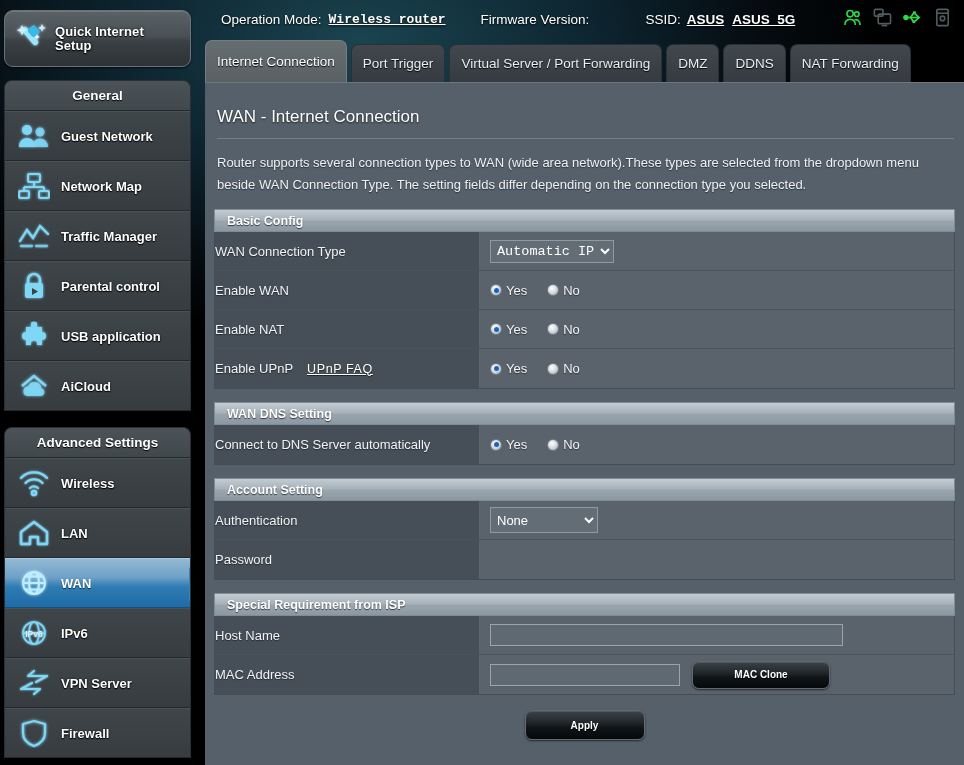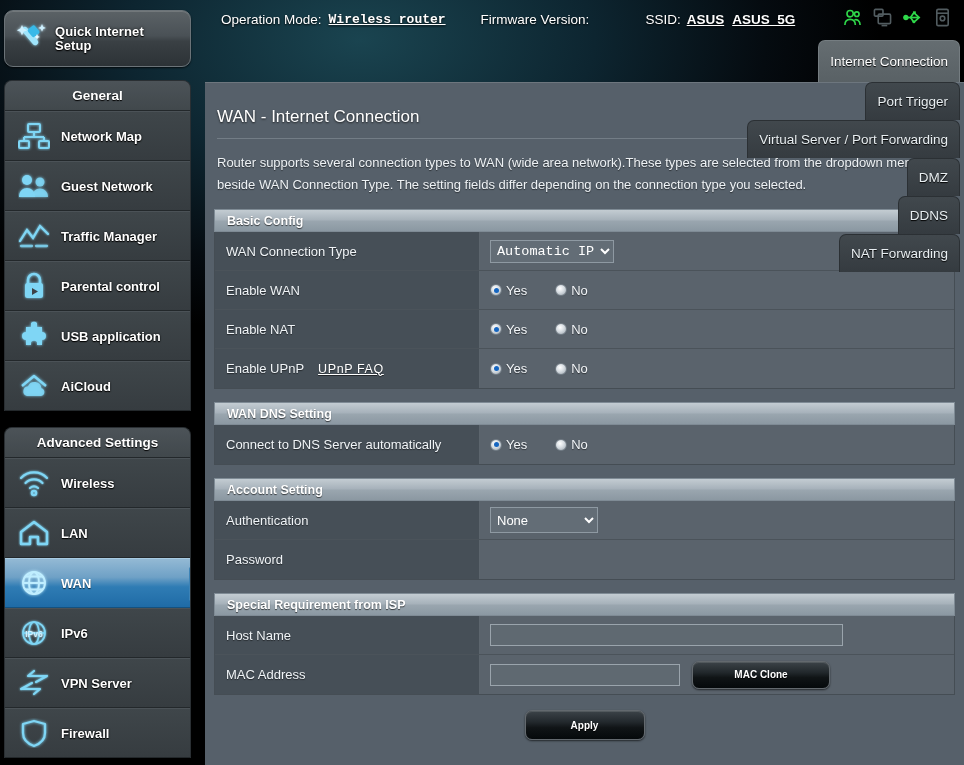--- a/index.html
+++ b/index.html
@@ -163,21 +163,20 @@
   .hdr-icon { cursor: pointer; display: block; }
 
   
   #tabs {
     position: absolute;
     left: 205px; top: 40px;
     width: 759px; height: 42px;
     display: flex;
     align-items: flex-end;
     z-index: 4;
-    flex-direction: column;
   }
   .tab {
     height: 38px;
     line-height: 38px;
     padding: 0 11px;
     margin-right: 4px;
     font-size: 13.5px;
     color: #e8eef1;
     text-shadow: 0 1px 1px #000;
     background: linear-gradient(180deg, #41484d 0%, #353b40 100%);
@@ -249,21 +248,20 @@
     min-height: 39px;
     border-bottom: 1px solid #4b535a;
     background: #4b545c;
   }
   .row:last-child { border-bottom: none; }
   .row-label {
     width: 265px;
     flex: 0 0 265px;
     display: flex;
     align-items: center;
-    padding-left: 11px;
     font-size: 13px;
     color: #f0f4f7;
     text-shadow: 0 1px 1px rgba(0,0,0,.5);
     background: #464f57;
     border-right: 1px solid #5c656d;
   }
   .row-field {
     flex: 1;
     display: flex;
     align-items: center;
@@ -295,21 +293,21 @@
     font-family: "Liberation Mono", monospace;
     font-size: 13.5px;
     width: 124px;
   }
   select.sans {
     font-family: "Liberation Sans", sans-serif;
     width: 108px;
     height: 26px;
   }
 
-  .radio-set { display: flex; align-items: center; gap: 28px; }
+  .radio-set { display: flex; align-items: center; gap: 20px; }
   .radio-opt { display: flex; align-items: center; gap: 4px; cursor: pointer; }
   .radio-dot {
     width: 12px; height: 12px;
     border-radius: 50%;
     background: radial-gradient(circle at 40% 35%, #fff 0%, #d7dde2 45%, #9aa4ad 100%);
     border: 1px solid #737d86;
     display: flex; align-items: center; justify-content: center;
     flex: 0 0 auto;
   }
   .radio-dot.on::after {
@@ -389,60 +387,60 @@
       </span>
     </div>
 
     <div class="menu-group" id="group-general">
       <div class="group-title">General</div>
 
       <div class="menu-item">
         <span class="mi-icon">
           <svg width="32" height="30" viewBox="0 0 32 30">
               <defs>
+                <filter id="g2" x="-60%" y="-60%" width="240%" height="240%">
+                  <feGaussianBlur stdDeviation="1.4" result="b"></feGaussianBlur>
+                  <feMerge>
+                    <feMergeNode in="b"></feMergeNode>
+                    <feMergeNode in="SourceGraphic"></feMergeNode>
+                  </feMerge>
+                </filter>
+              </defs>
+            <g filter="url(#g2)" fill="#7fd6f5">
+              <circle cx="9" cy="9" r="5"></circle>
+                <path d="M1 26 c0-6 4-9 8-9 s8 3 8 9z"></path>
+              <circle cx="22" cy="11" r="4.5" opacity=".85"></circle>
+                <path d="M14 26 c0-5.5 4-8.5 8-8.5 s8 3 8 8.5z" opacity=".85"></path>
+            </g>
+            </svg>
+        </span>
+        <span class="mi-label">Guest Network</span>
+      </div>
+
+      <div class="menu-item">
+        <span class="mi-icon">
+          <svg width="32" height="30" viewBox="0 0 32 30">
+              <defs>
                 <filter id="g1" x="-60%" y="-60%" width="240%" height="240%">
                   <feGaussianBlur stdDeviation="1.4" result="b"></feGaussianBlur>
                   <feMerge>
                     <feMergeNode in="b"></feMergeNode>
                     <feMergeNode in="SourceGraphic"></feMergeNode>
                   </feMerge>
                 </filter>
               </defs>
             <g filter="url(#g1)" fill="none" stroke="#7fd6f5" stroke-width="2">
               <rect x="10" y="3" width="12" height="8" rx="1"></rect>
                 <path d="M16 11 v5 M6 16 h20 M6 16 v4 M26 16 v4"></path>
               <rect x="1" y="20" width="10" height="7" rx="1"></rect>
                 <rect x="21" y="20" width="10" height="7" rx="1"></rect>
             </g>
             </svg>
         </span>
         <span class="mi-label">Network Map</span>
-      </div>
-
-      <div class="menu-item">
-        <span class="mi-icon">
-          <svg width="32" height="30" viewBox="0 0 32 30">
-              <defs>
-                <filter id="g2" x="-60%" y="-60%" width="240%" height="240%">
-                  <feGaussianBlur stdDeviation="1.4" result="b"></feGaussianBlur>
-                  <feMerge>
-                    <feMergeNode in="b"></feMergeNode>
-                    <feMergeNode in="SourceGraphic"></feMergeNode>
-                  </feMerge>
-                </filter>
-              </defs>
-            <g filter="url(#g2)" fill="#7fd6f5">
-              <circle cx="9" cy="9" r="5"></circle>
-                <path d="M1 26 c0-6 4-9 8-9 s8 3 8 9z"></path>
-              <circle cx="22" cy="11" r="4.5" opacity=".85"></circle>
-                <path d="M14 26 c0-5.5 4-8.5 8-8.5 s8 3 8 8.5z" opacity=".85"></path>
-            </g>
-            </svg>
-        </span>
-        <span class="mi-label">Guest Network</span>
       </div>
 
       <div class="menu-item">
         <span class="mi-icon">
           <svg width="32" height="30" viewBox="0 0 32 30">
               <defs>
                 <filter id="g3" x="-60%" y="-60%" width="240%" height="240%">
                   <feGaussianBlur stdDeviation="1.3" result="b"></feGaussianBlur>
                   <feMerge>
                     <feMergeNode in="b"></feMergeNode>

